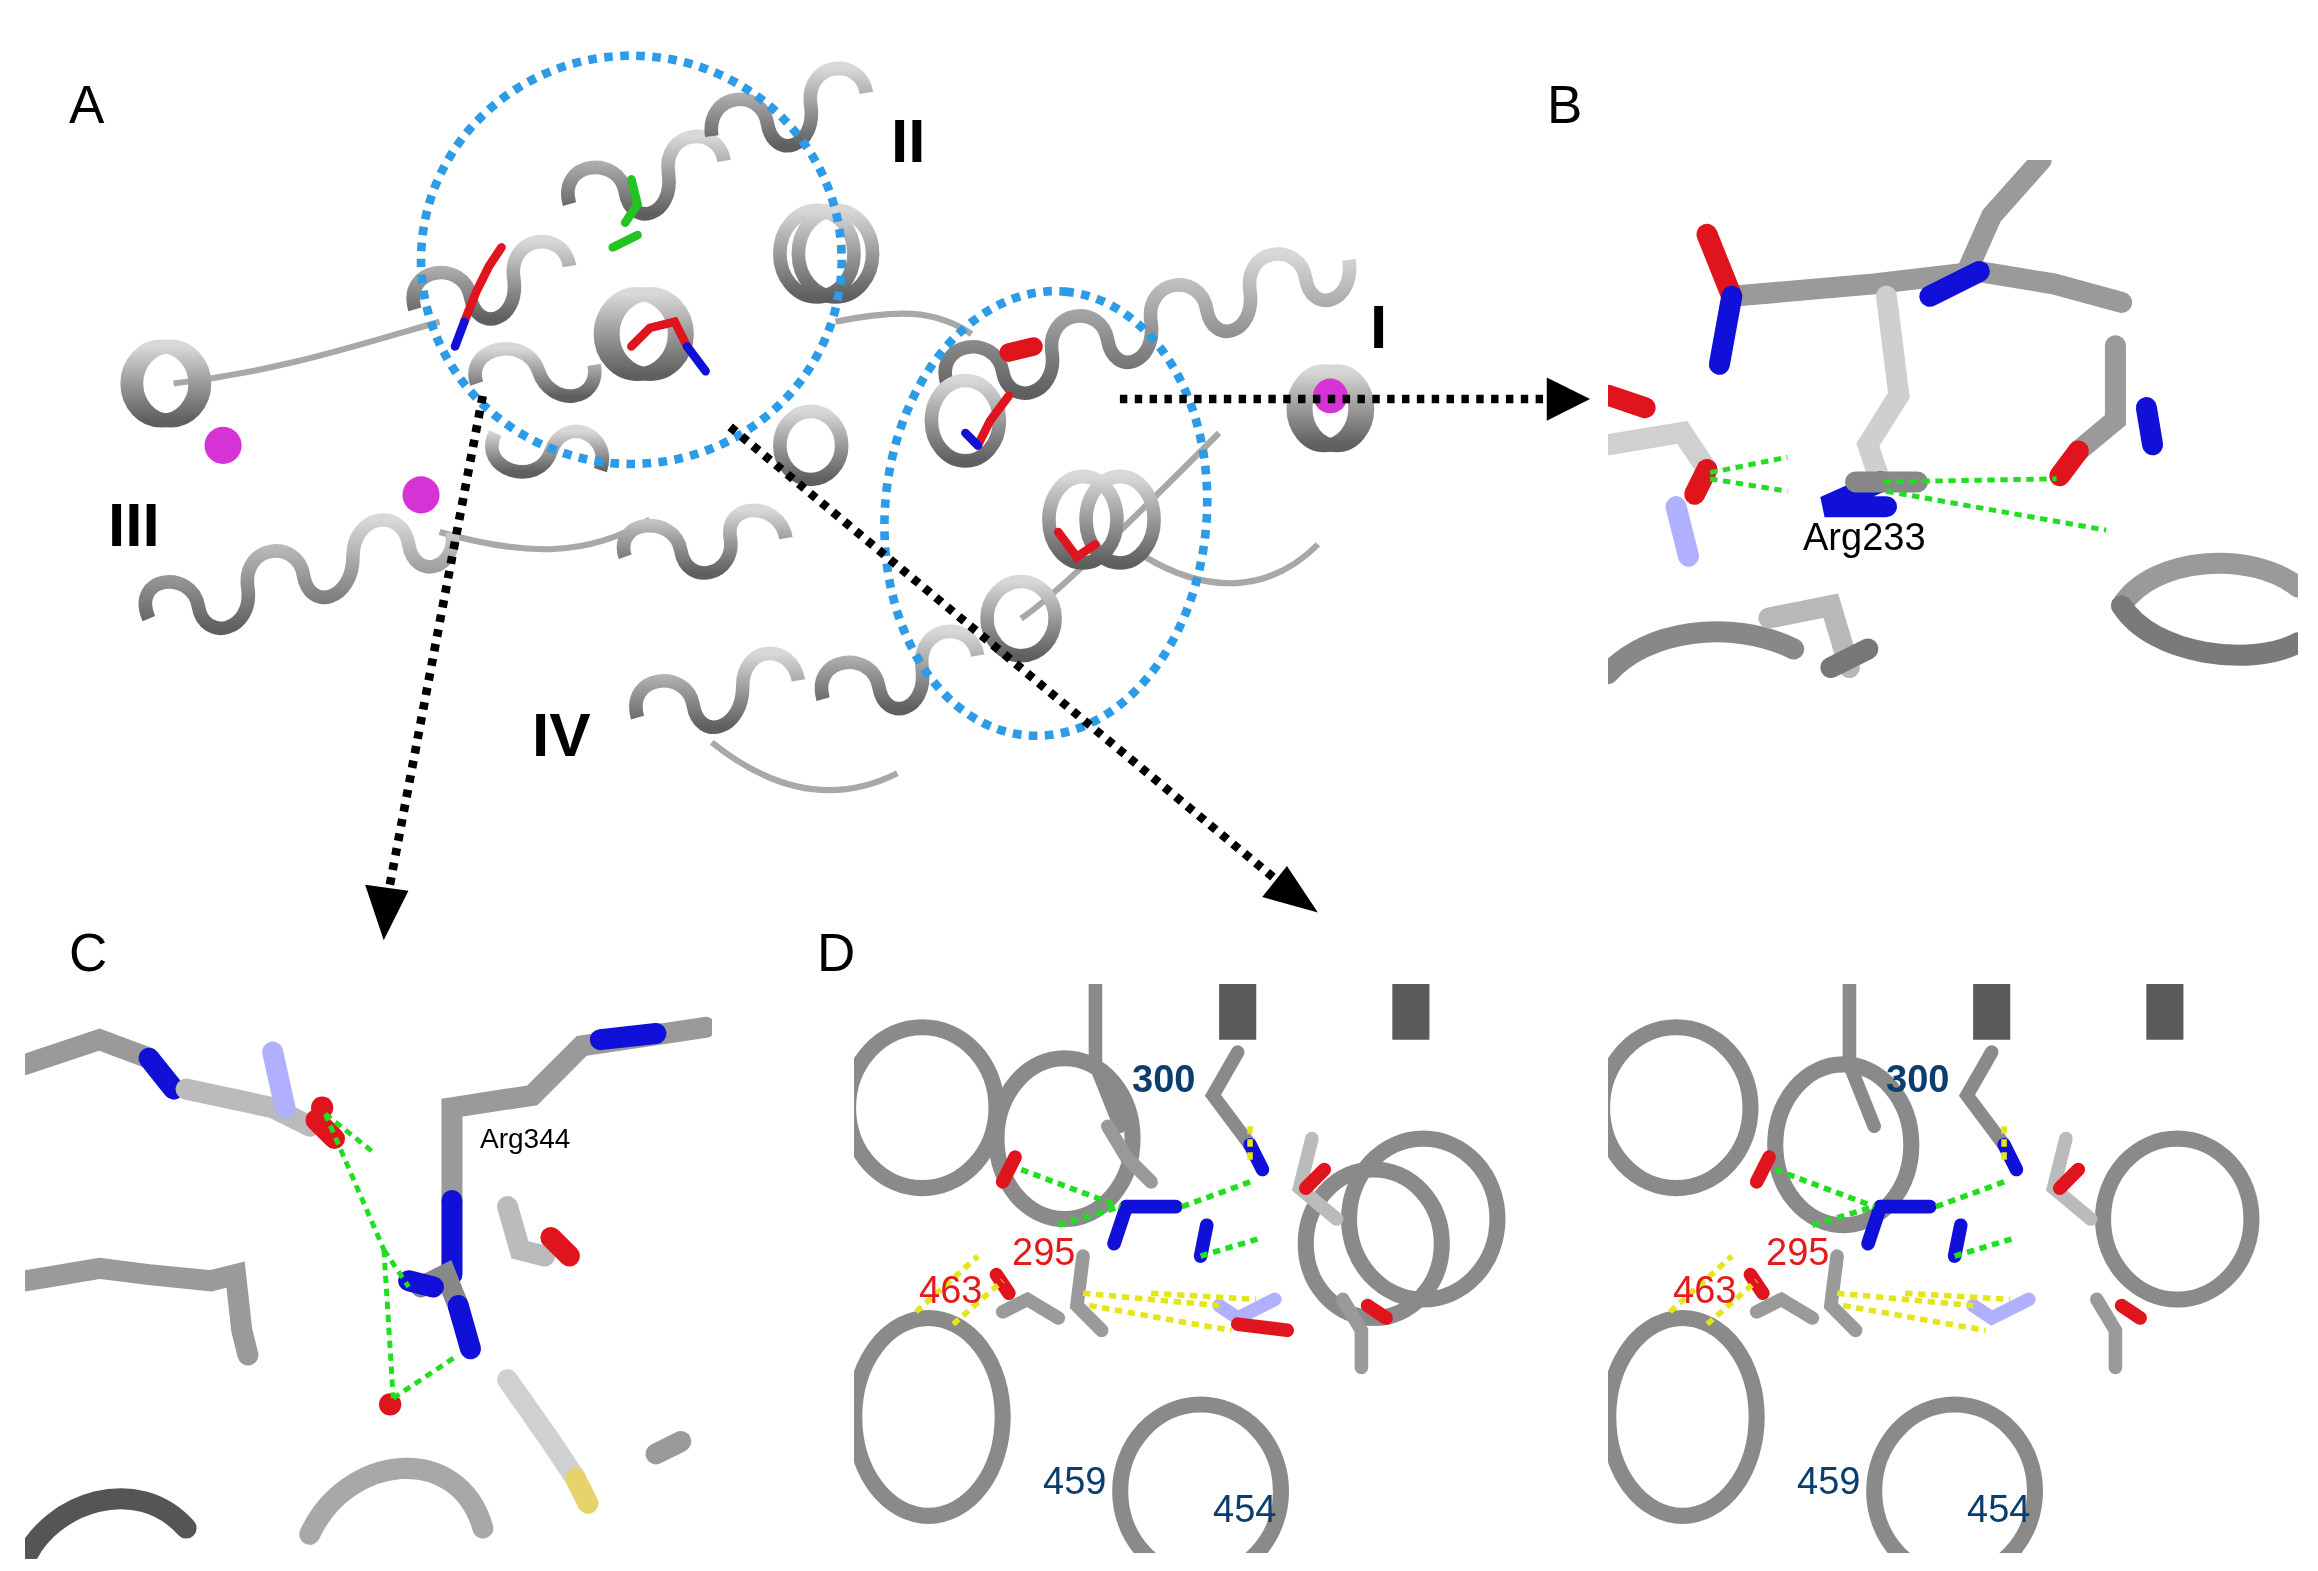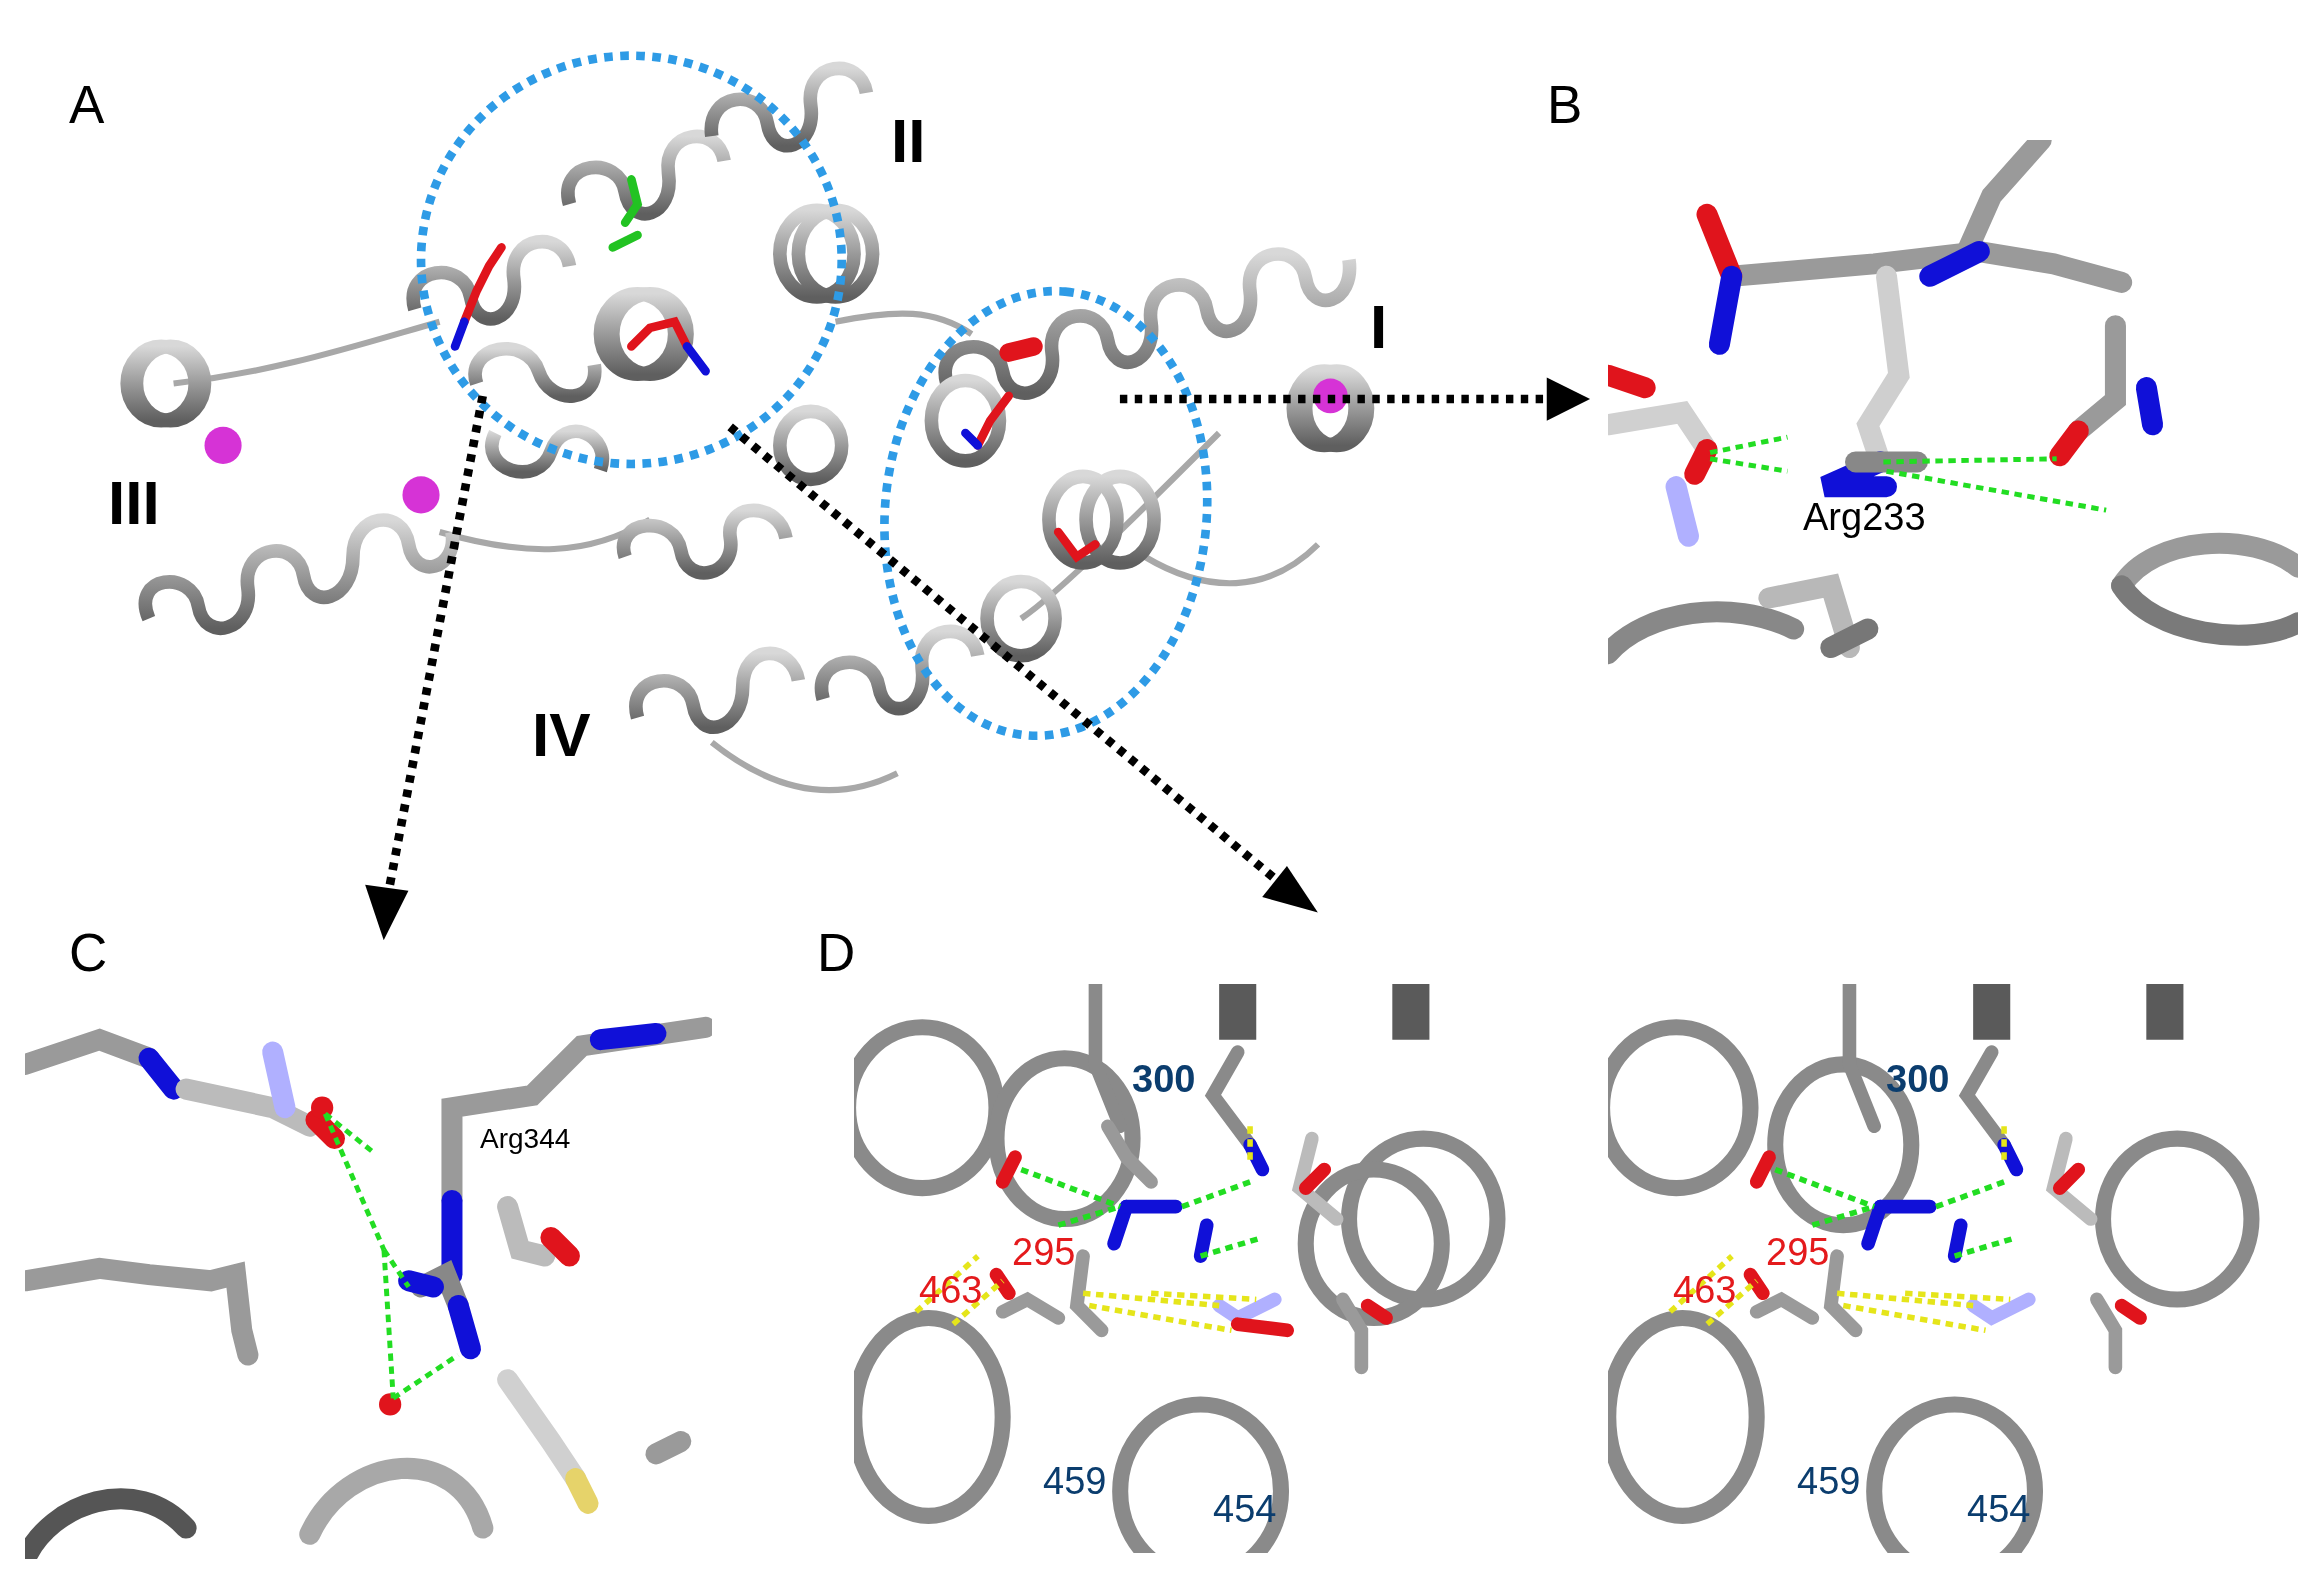--- a/index.html
+++ b/index.html
@@ -89,37 +89,37 @@
 
     <g fill="none" stroke="#2e9be6" stroke-width="14" stroke-dasharray="14 12">
       <ellipse cx="870" cy="420" rx="340" ry="330"></ellipse>
       <ellipse cx="1540" cy="830" rx="360" ry="260" transform="rotate(-85 1540 830)"></ellipse>
     </g>
   </svg>
 </div>
 
 <div class="roman" style="left:891px;top:105px;">II</div>
 <div class="roman" style="left:1370px;top:291px;">I</div>
-<div class="roman" style="left:108px;top:467px;">III</div>
+<div class="roman" style="left:108px;top:489px;">III</div>
 <div class="roman" style="left:532px;top:699px;">IV</div>
 
 <svg width="2319" height="1572" style="pointer-events:none;" viewBox="0 0 3748 2541">
   <g stroke="#000" stroke-width="14" stroke-dasharray="12 12" fill="none">
     <line x1="1810" y1="645" x2="2500" y2="645"></line>
     <line x1="780" y1="640" x2="630" y2="1430"></line>
     <line x1="1180" y1="690" x2="2060" y2="1420"></line>
   </g>
   <g fill="#000">
     <polygon points="2570,645 2500,610 2500,680"></polygon>
     <polygon points="620,1520 590,1430 660,1440"></polygon>
     <polygon points="2130,1475 2040,1450 2080,1400"></polygon>
   </g>
 </svg>
 
-<div class="panel" style="left:1608px;top:140px;width:690px;height:551px;text-align:right;">
+<div class="panel" style="left:1608px;top:160px;width:690px;height:551px;text-align:right;">
   <svg width="690" height="551" viewBox="0 0 1115 890">
     <g fill="none" stroke-linecap="round" stroke-width="34">
       <path d="M0 830 C 60 760, 200 740, 300 790" stroke="#888"></path>
       <path d="M830 720 C 880 640, 1040 630, 1115 690" stroke="#9a9a9a"></path>
       <path d="M830 720 C 880 800, 1040 820, 1115 780" stroke="#7a7a7a"></path>
       <path d="M200 220 L430 200 L600 180 L720 200 L830 230" stroke="#9a9a9a"></path>
       <path d="M580 180 L620 90 L700 0" stroke="#9a9a9a"></path>
       <path d="M600 180 L520 220" stroke="#1010d8"></path>
       <path d="M200 220 L160 120" stroke="#e0141c"></path>
       <path d="M200 220 L180 330" stroke="#1010d8"></path>

